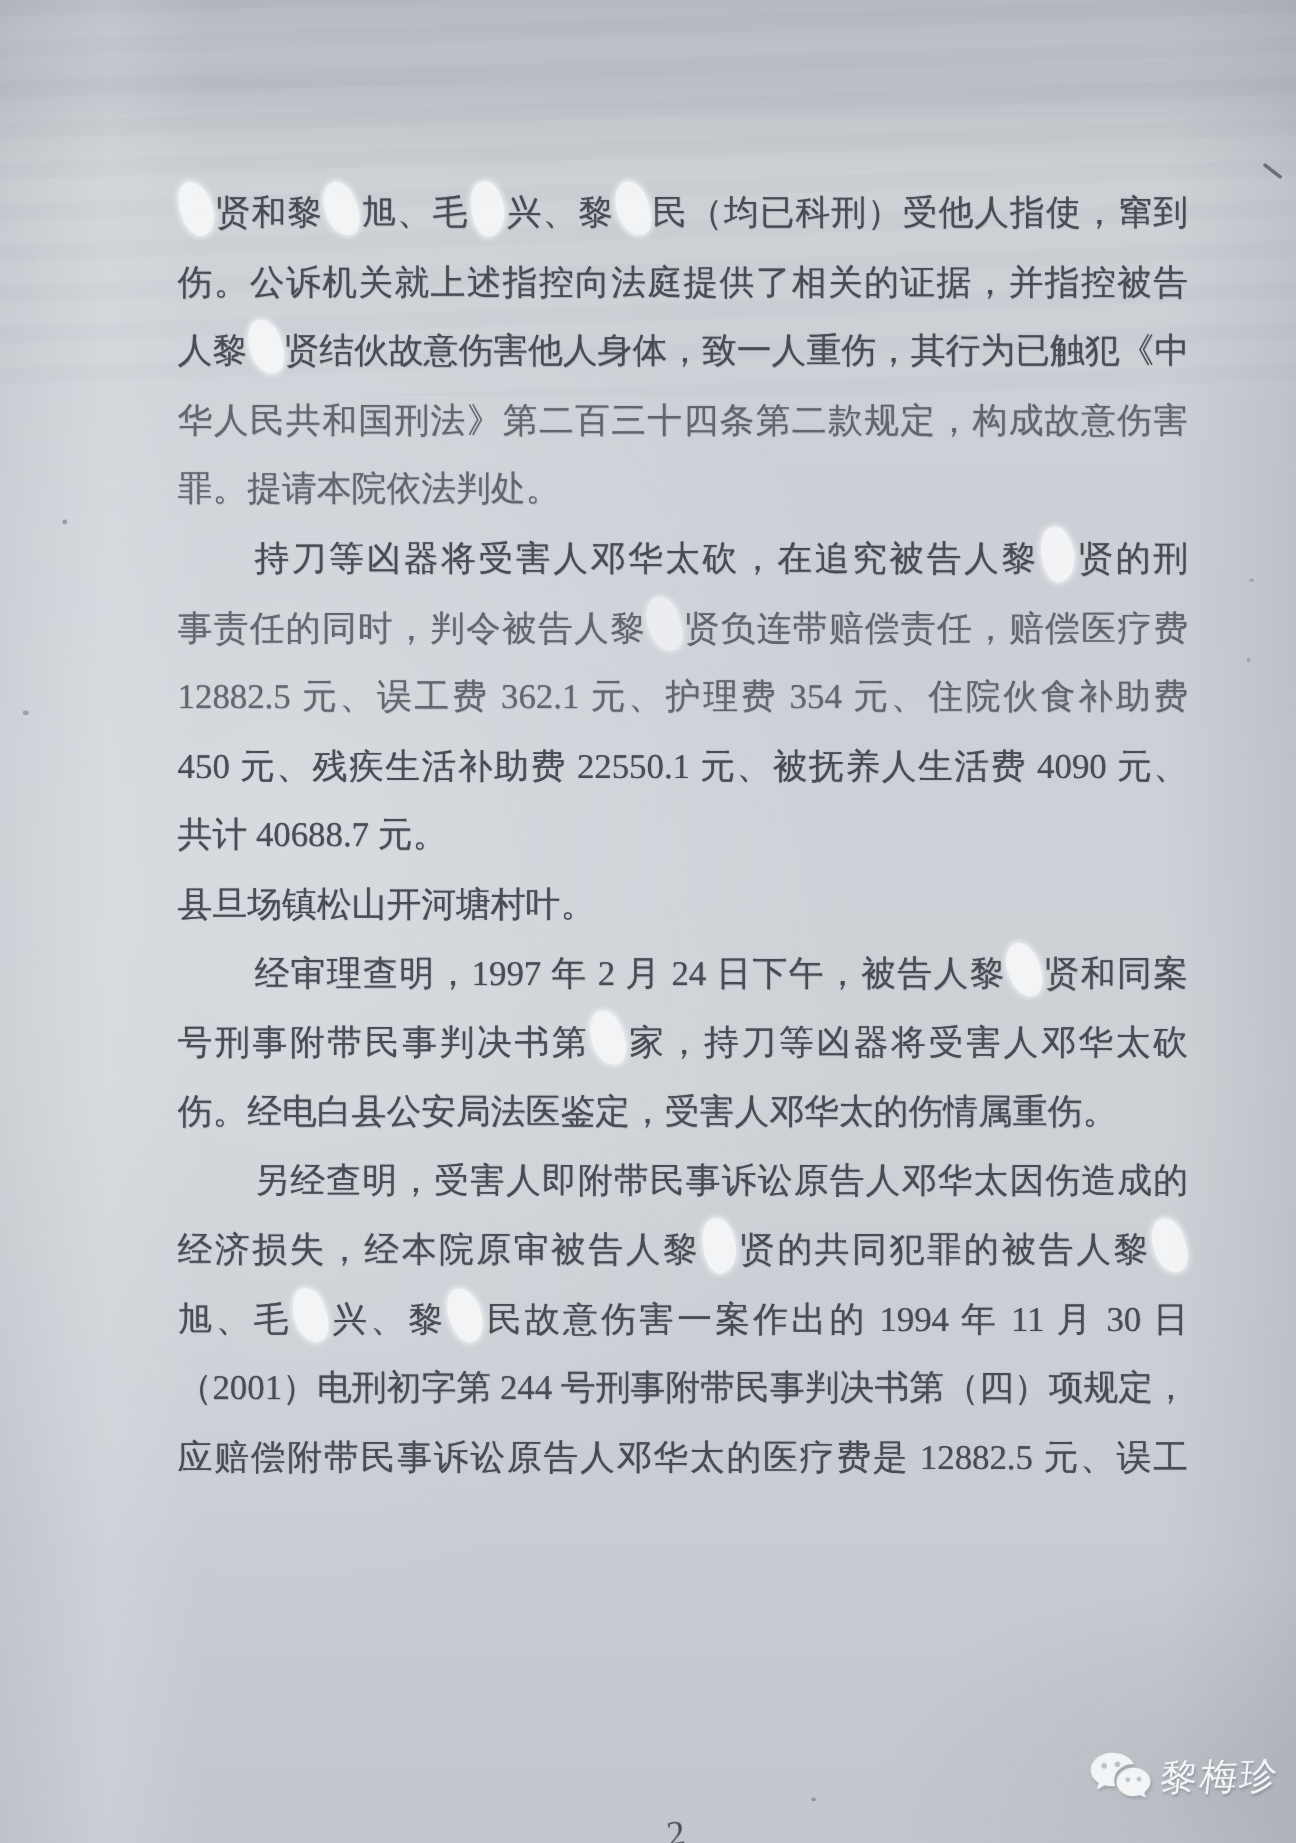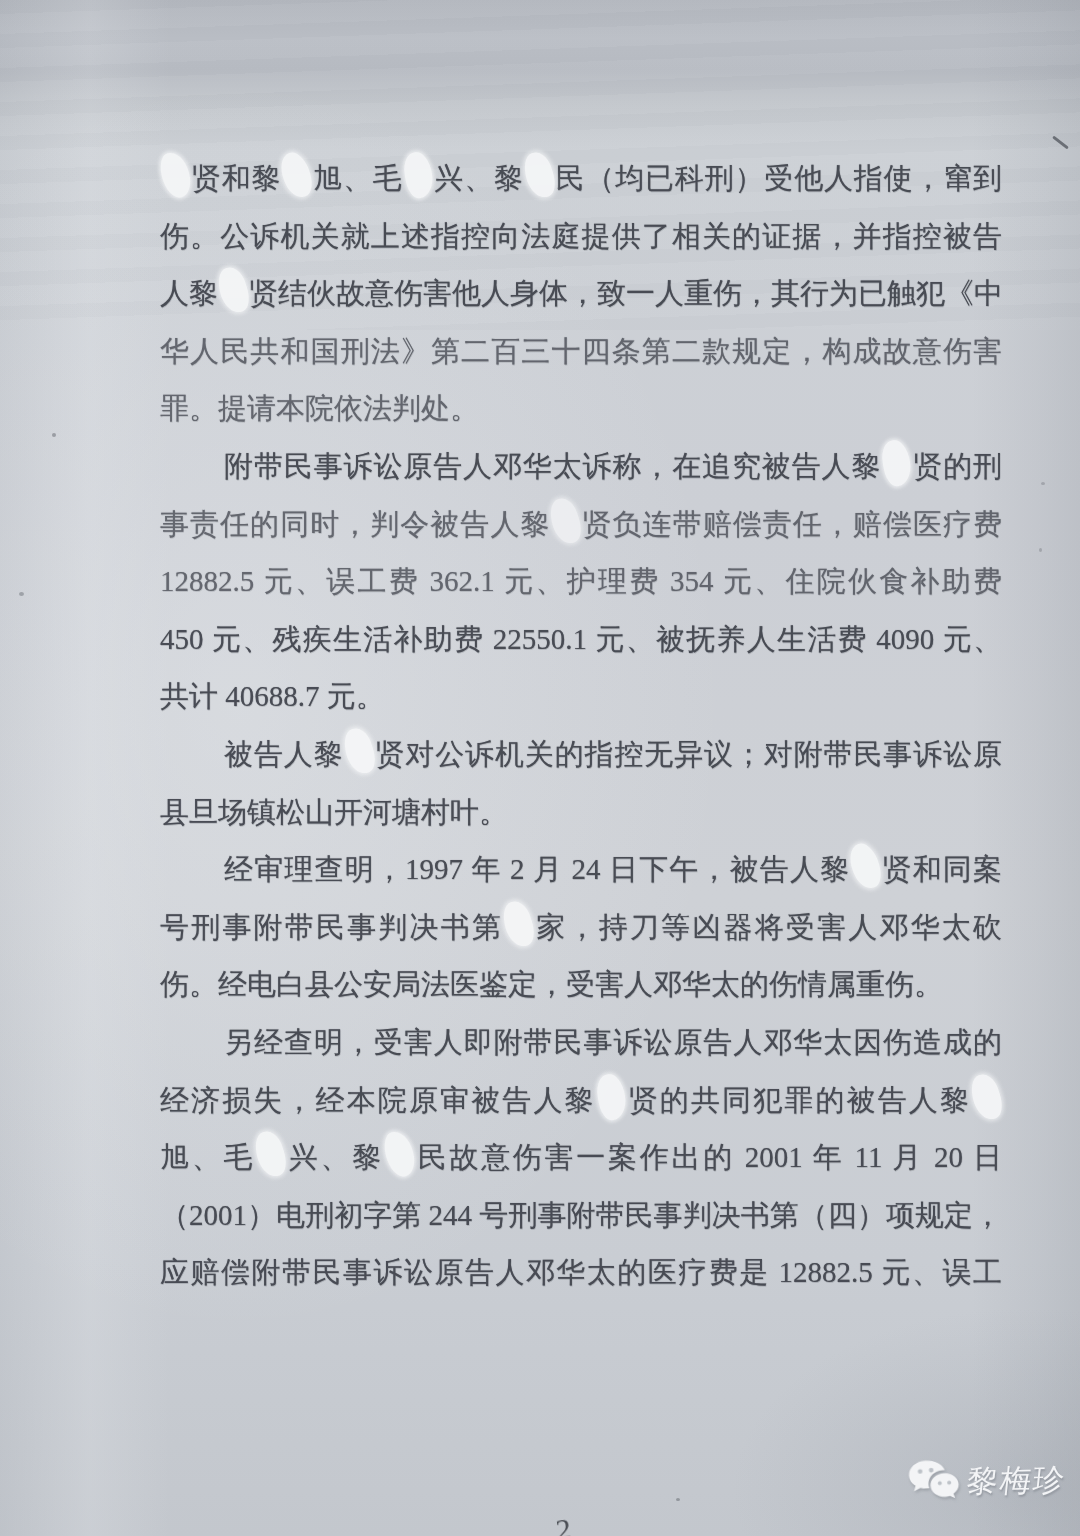--- a/index.html
+++ b/index.html
@@ -20,21 +20,21 @@
       
       linear-gradient(180deg, #b3b7be 0px, #bbbfc6 38px, #b8bcc3 70px, #c4c8cd 105px, #cdd1d6 150px, #cccfd5 520px, #ced1d6 900px, #c9cdd3 1260px, #c3c7cd 1536px);
   }
   
   .streaks{
     position:absolute;left:0;top:0;width:1080px;height:330px;
     background:repeating-linear-gradient(178deg, rgba(150,155,163,.10) 0 14px, rgba(210,213,218,.10) 14px 34px);
     opacity:.55;pointer-events:none;
   }
   .doc-text{
-    position:absolute;left:160px;top:150px;width:842px;
+    position:absolute;left:148px;top:150px;width:842px;
     font-size:29px;color:#3d4049;
     text-shadow:0 0 1px rgba(62,65,74,.55), 0.5px 0.5px 0 rgba(62,65,74,.18);
     filter:blur(.35px);
   }
   .line{
     height:57.6px;line-height:57.6px;
     text-align:justify;text-align-last:justify;
     white-space:nowrap;
     opacity:.92;
   }
@@ -81,33 +81,32 @@
 
 <div class="photo">
   <div class="streaks"></div>
 
   <div class="doc-text" id="doc-lines">
       <div class="line"><span class="redact r1"></span><span>贤和黎</span><span class="redact r2"></span><span>旭、毛</span><span class="redact r3"></span><span>兴、黎</span><span class="redact r0"></span><span>民（均已科刑）受他人指使，窜到</span></div>
       <div class="line"><span>伤。公诉机关就上述指控向法庭提供了相关的证据，并指控被告</span></div>
       <div class="line"><span>人黎</span><span class="redact r0"></span><span>贤结伙故意伤害他人身体，致一人重伤，其行为已触犯《中</span></div>
       <div class="line faded"><span>华人民共和国刑法》第二百三十四条第二款规定，构成故意伤害</span></div>
       <div class="line endline faded"><span>罪。提请本院依法判处。</span></div>
-      <div class="line indent"><span>附带民事诉讼原告人邓华太诉称，在追究被告人黎</span><span class="redact r3"></span><span>贤的刑</span></div>
+      <div class="line indent"><span>持刀等凶器将受害人邓华太砍，在追究被告人黎</span><span class="redact r3"></span><span>贤的刑</span></div>
       <div class="line faded"><span>事责任的同时，判令被告人黎</span><span class="redact r0"></span><span>贤负连带赔偿责任，赔偿医疗费</span></div>
       <div class="line faded"><span>12882.5 元、误工费 362.1 元、护理费 354 元、住院伙食补助费</span></div>
       <div class="line"><span>450 元、残疾生活补助费 22550.1 元、被抚养人生活费 4090 元、</span></div>
       <div class="line endline"><span>共计 40688.7 元。</span></div>
-      <div class="line indent"><span>被告人黎</span><span class="redact r0"></span><span>贤对公诉机关的指控无异议；对附带民事诉讼原</span></div>
       <div class="line endline"><span>县旦场镇松山开河塘村叶。</span></div>
       <div class="line indent"><span>经审理查明，1997 年 2 月 24 日下午，被告人黎</span><span class="redact r2"></span><span>贤和同案</span></div>
       <div class="line"><span>号刑事附带民事判决书第</span><span class="redact r0"></span><span>家，持刀等凶器将受害人邓华太砍</span></div>
       <div class="line endline"><span>伤。经电白县公安局法医鉴定，受害人邓华太的伤情属重伤。</span></div>
       <div class="line indent"><span>另经查明，受害人即附带民事诉讼原告人邓华太因伤造成的</span></div>
       <div class="line"><span>经济损失，经本院原审被告人黎</span><span class="redact r3"></span><span>贤的共同犯罪的被告人黎</span><span class="redact r0"></span></div>
-      <div class="line"><span>旭、毛</span><span class="redact r0"></span><span>兴、黎</span><span class="redact r1"></span><span>民故意伤害一案作出的 2001 年 11 月 20 日</span></div>
+      <div class="line"><span>旭、毛</span><span class="redact r0"></span><span>兴、黎</span><span class="redact r1"></span><span>民故意伤害一案作出的 1994 年 11 月 30 日</span></div>
       <div class="line"><span>（2001）电刑初字第 244 号刑事附带民事判决书第（四）项规定，</span></div>
       <div class="line"><span>应赔偿附带民事诉讼原告人邓华太的医疗费是 12882.5 元、误工</span></div>
     </div>
 
   <div class="page-number">2</div>
 
   <div class="watermark">
     <svg class="wicon" width="52" height="46" viewBox="0 0 60 52">
       <path fill="#f3f4f6" d="M21.5 2C10.2 2 1.5 9.2 1.5 18.1c0 4.9 2.7 9.2 7 12.1l-2.1 6.6 7.5-3.7c2.3.7 4.8 1.1 7.6 1.1.9 0 1.9-.1 2.8-.2-.5-1.4-.8-3-.8-4.6 0-8.5 7.8-15.3 17.3-15.3.8 0 1.7.1 2.5.2C40.8 7.1 32.1 2 21.5 2z"></path>
       <circle cx="14.6" cy="14.2" r="2.7" fill="#bdc2c8"></circle>

